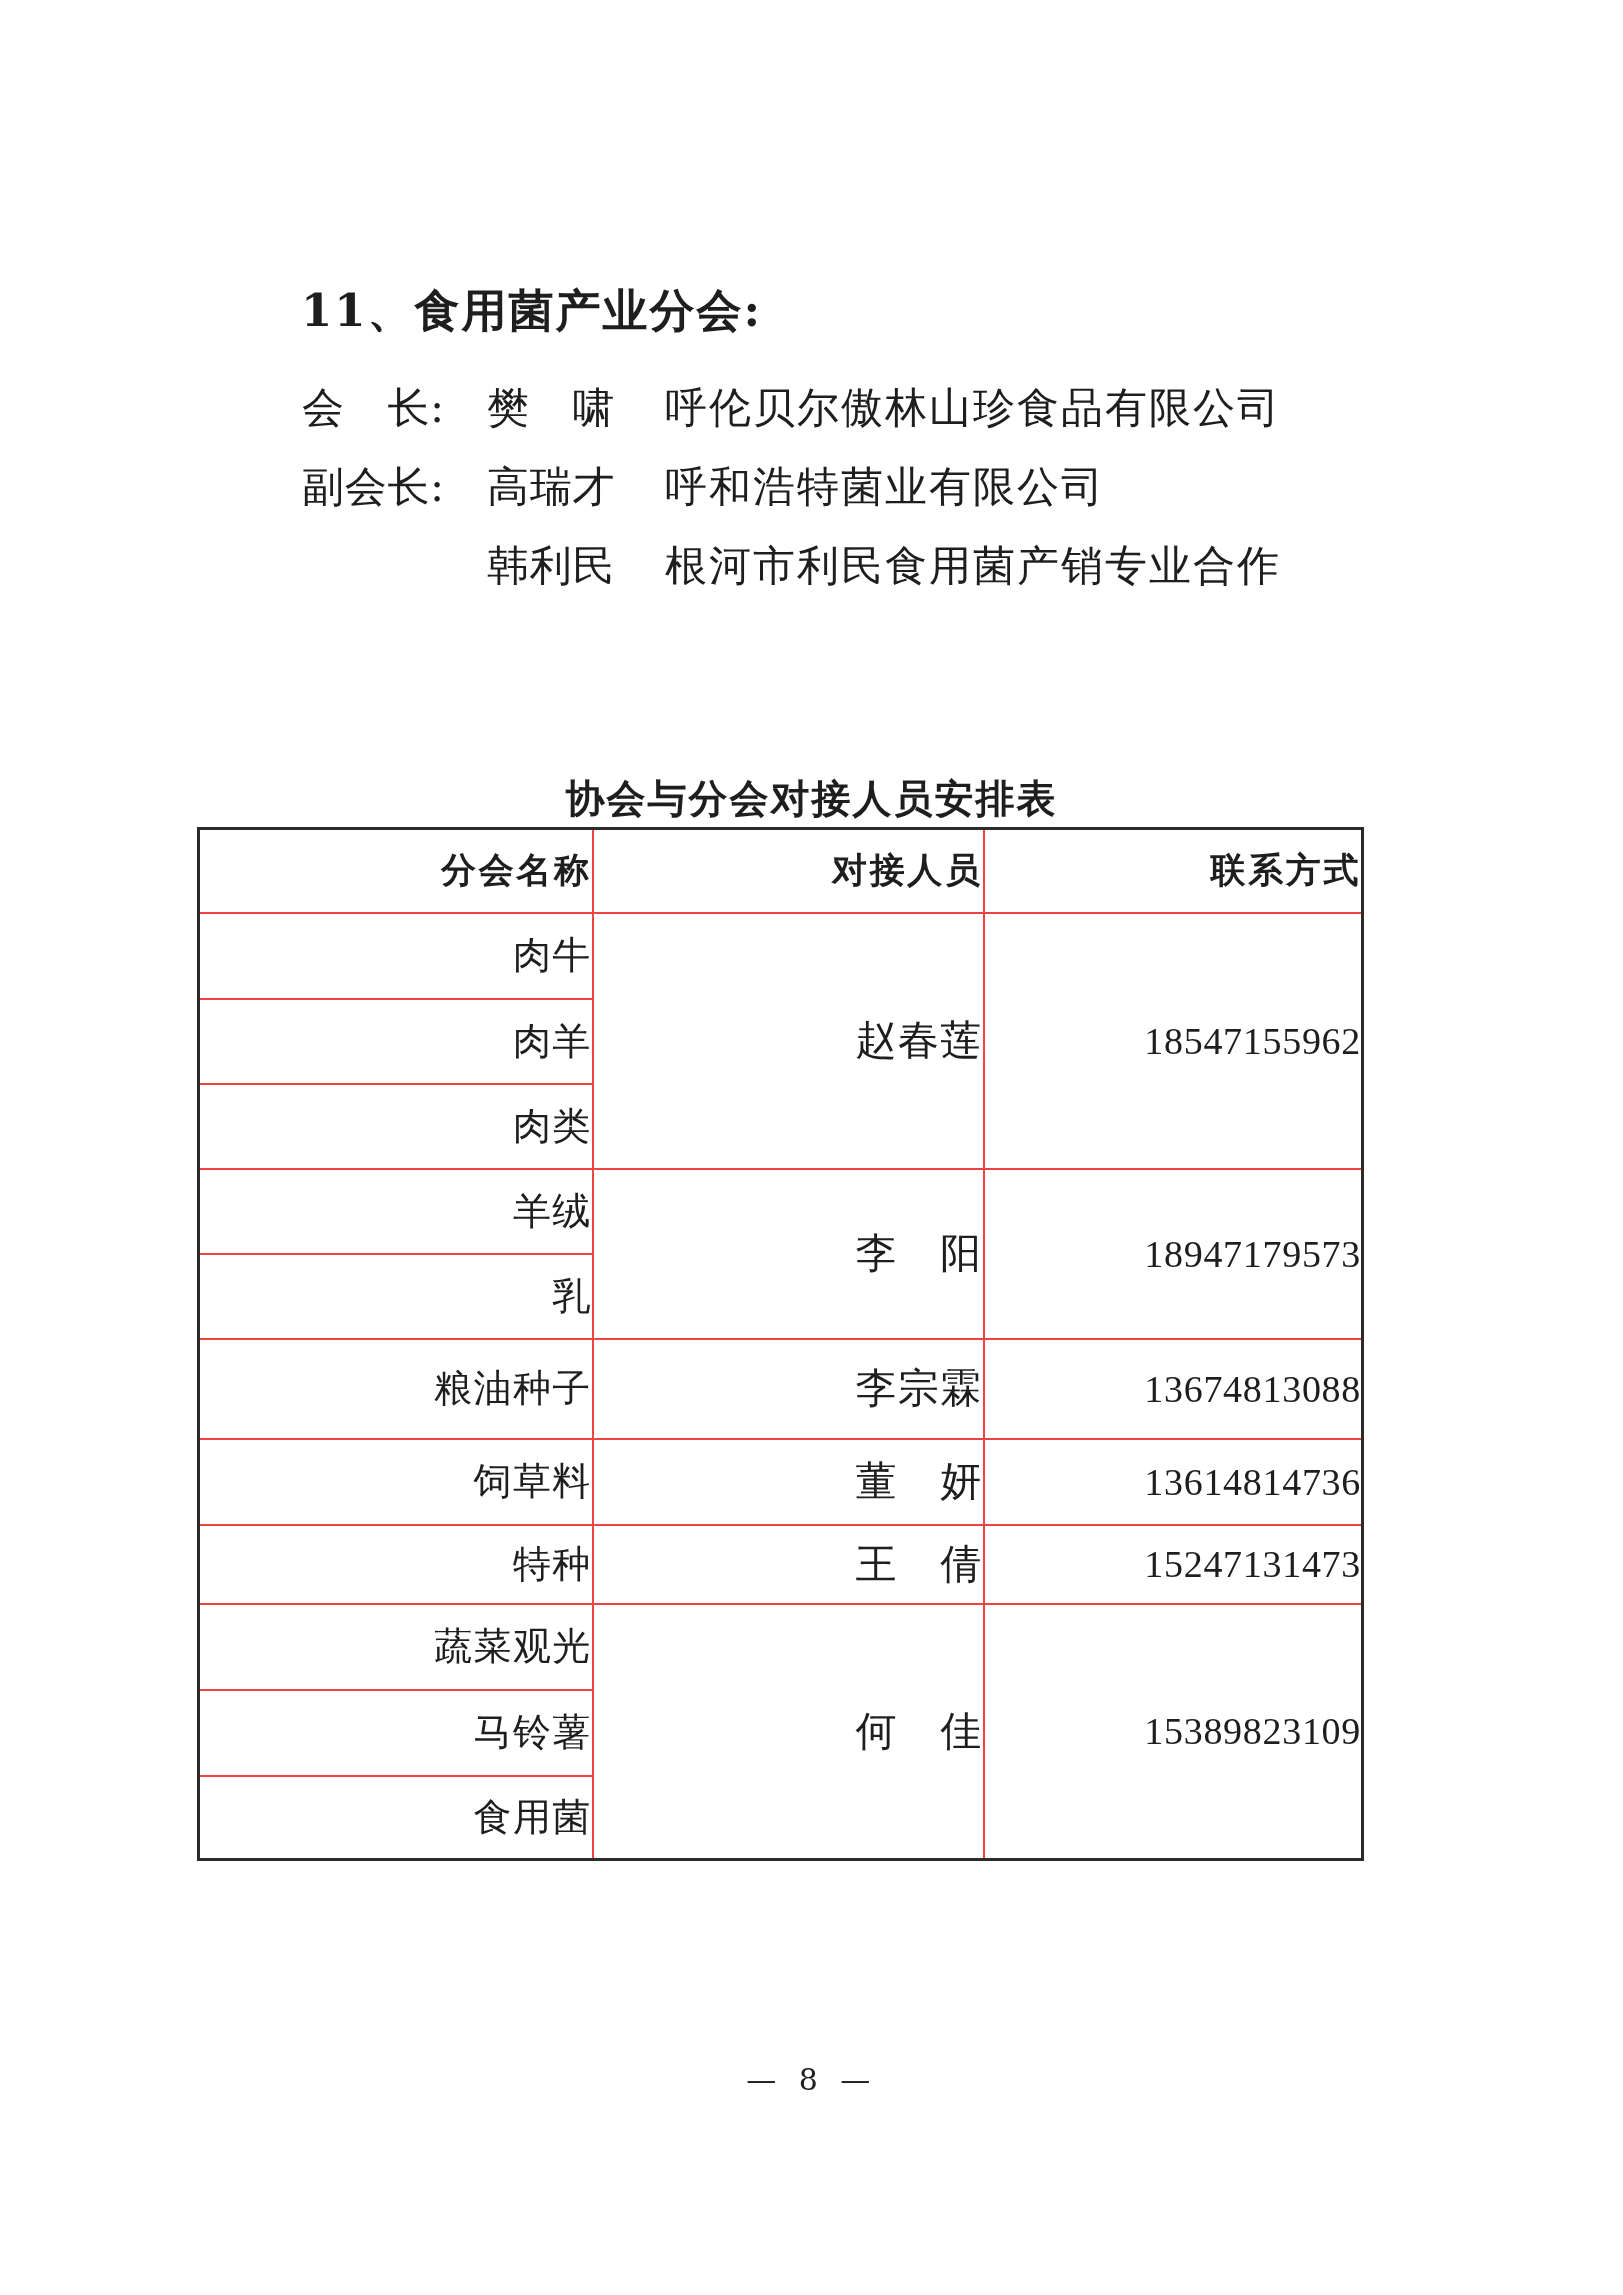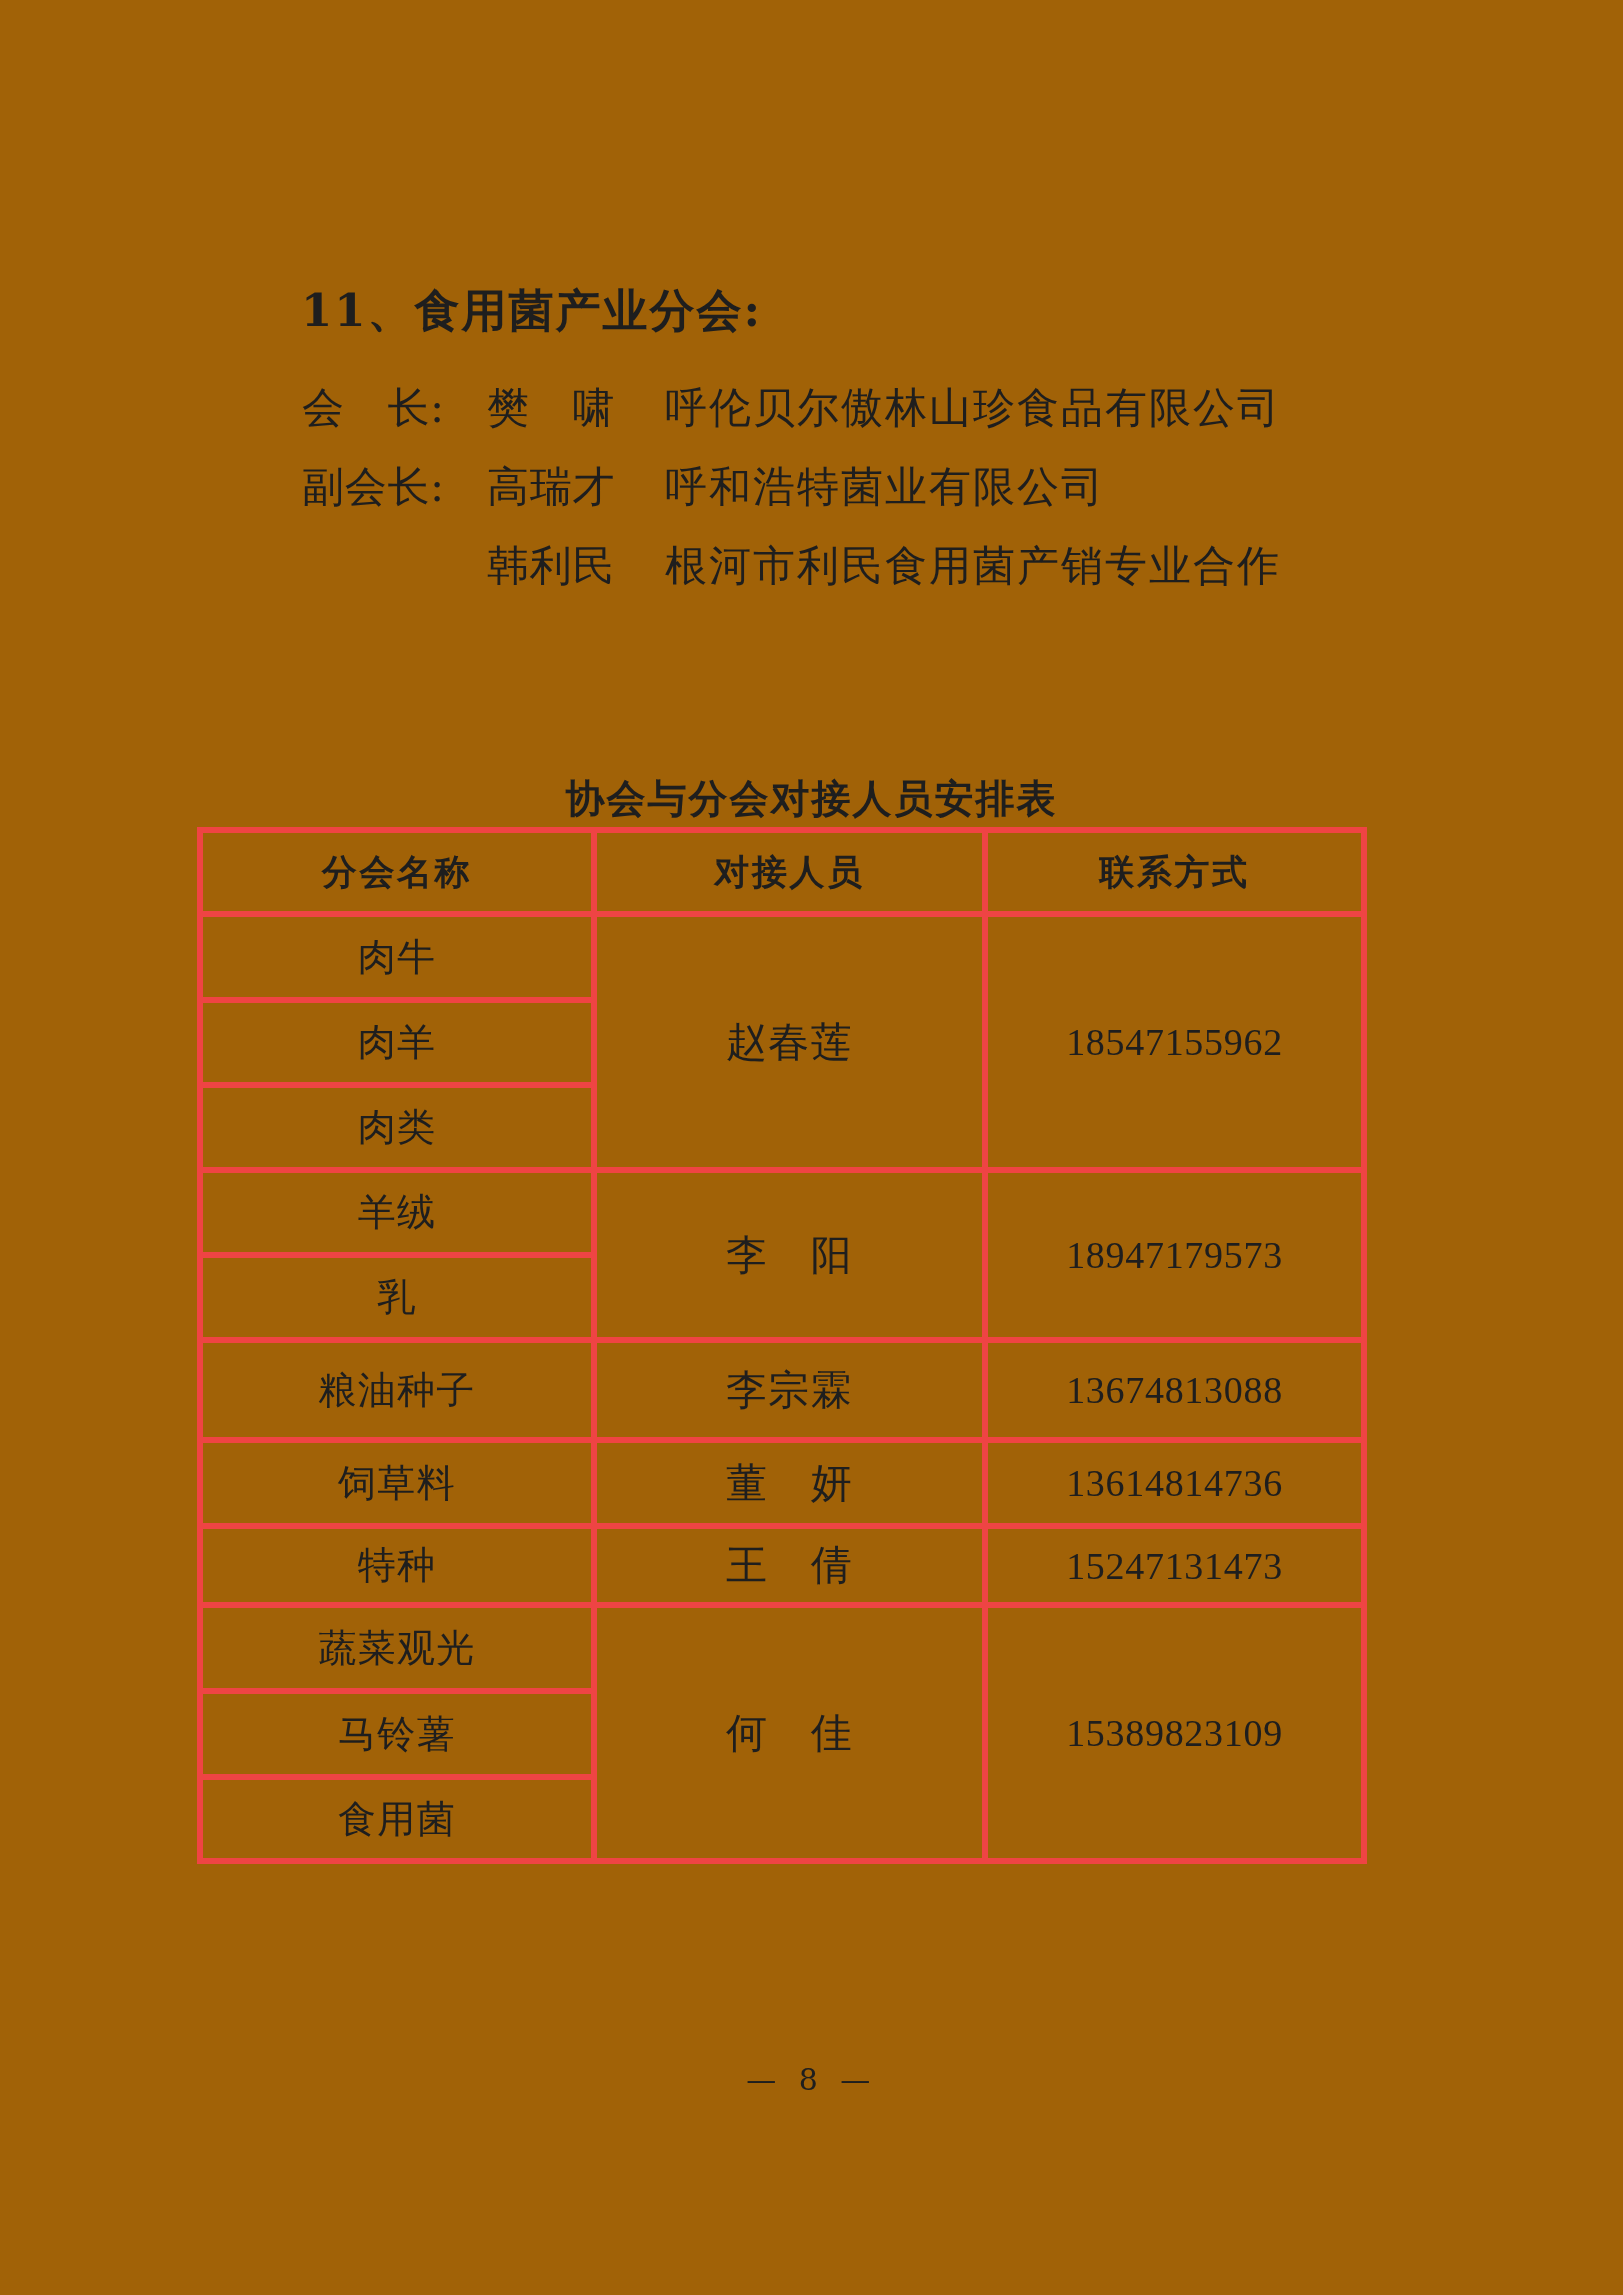--- a/index.html
+++ b/index.html
@@ -1,21 +1,21 @@
 <!DOCTYPE html>
 <html style="font-size:10.5px"><head>
 <meta charset="utf-8">
 <style>
   html, body { margin:0; padding:0; background:#8a8a8a; }
   .page {
     position:relative;
     width:1623px;
     height:2295px;
     margin:0 auto;
-    background:#a16207;
+    background:#ffffff;
     font-family:"DejaVu Serif", serif;
     color:#1e1e1e;
     overflow:hidden;
   }
   .section-heading {
     position:absolute;
     left:301px;
     top:281px;
     font-size:45px;
     font-weight:bold;
@@ -51,22 +51,22 @@
   table.liaison {
     position:absolute;
     left:197px;
     top:827px;
     width:1164px;
     border-collapse:collapse;
     table-layout:fixed;
     border:3.3px solid #2b2b2b;
   }
   table.liaison th, table.liaison td {
-    border:6px solid #ef4444;
-    text-align:center;
+    border:2px solid #ef4444;
+    text-align:right;
     vertical-align:middle;
     padding:0;
     overflow:hidden;
   }
   table.liaison thead tr { height:84px; }
   table.liaison th {
     font-family:"DejaVu Sans", sans-serif;
     font-weight:bold;
     font-size:35px;
     letter-spacing:2.6px;

